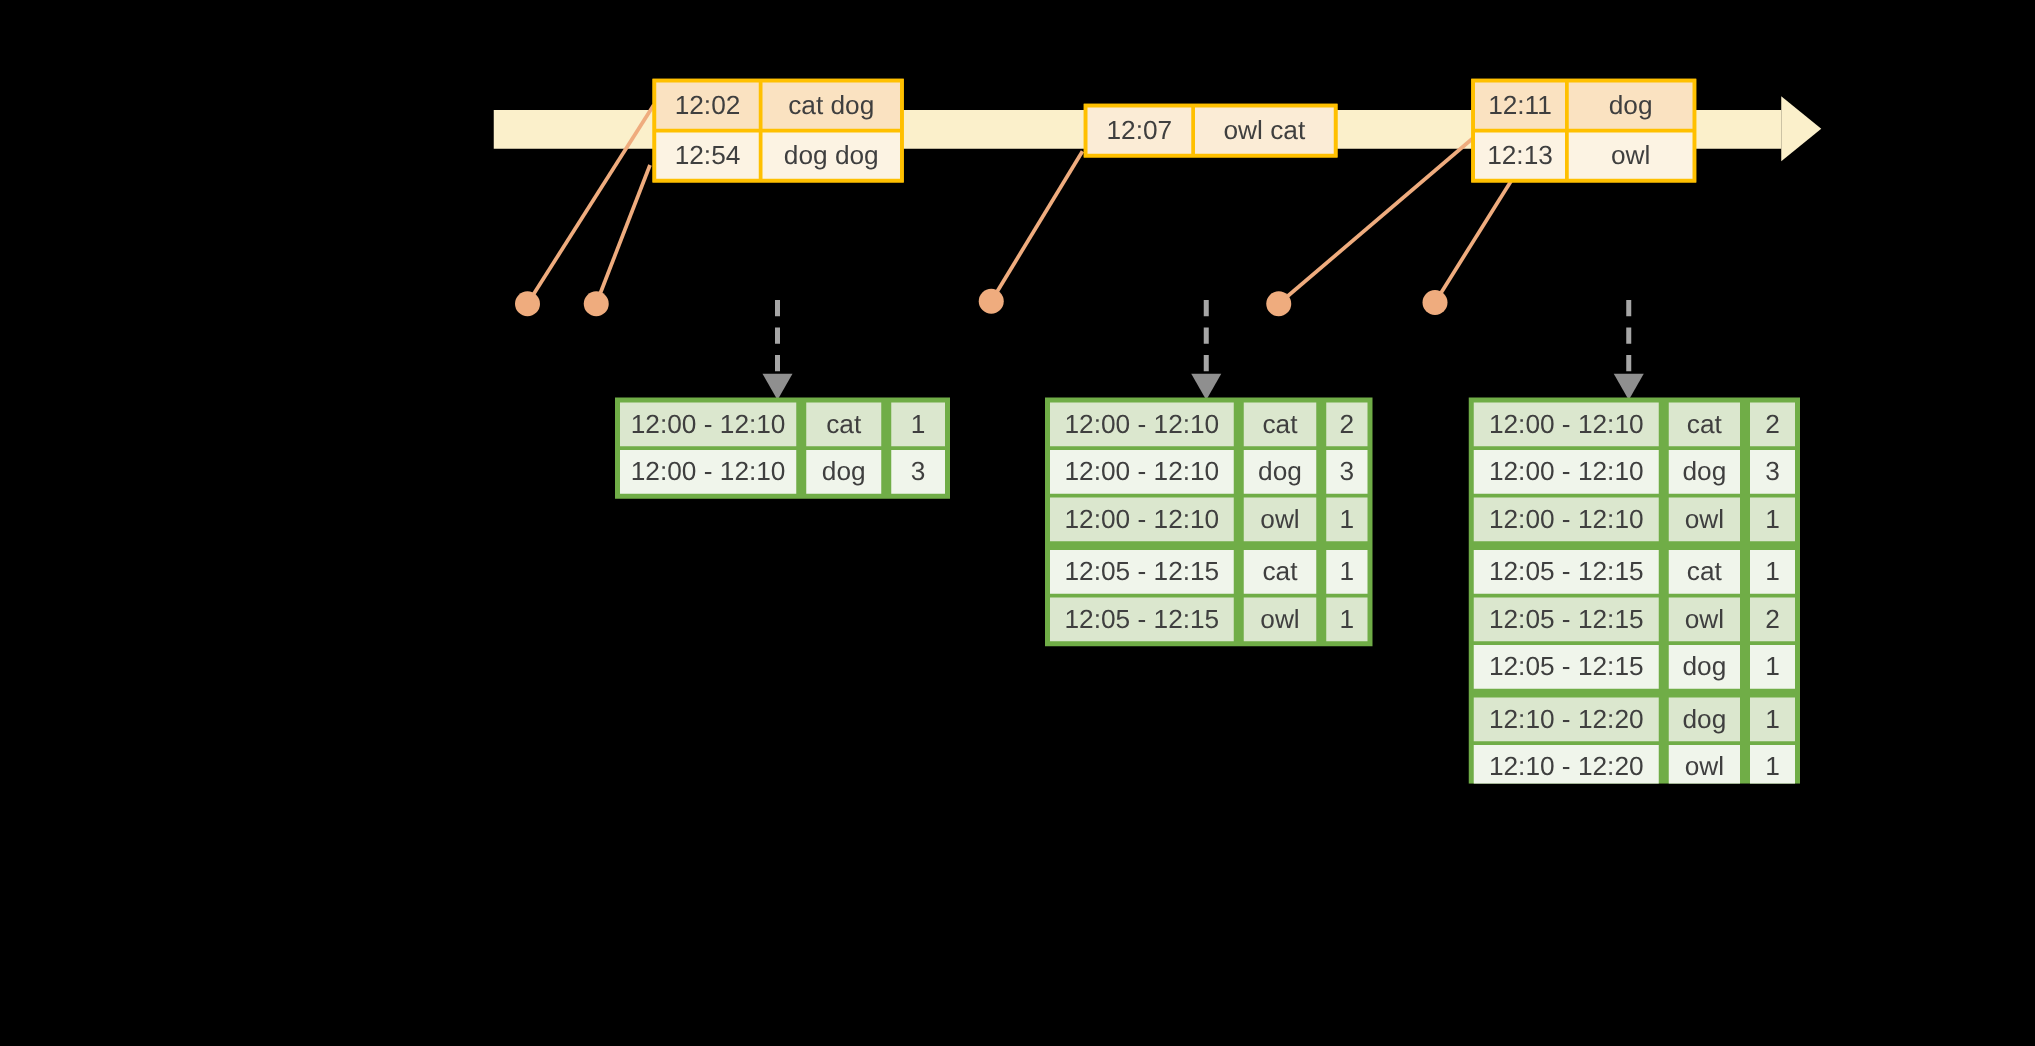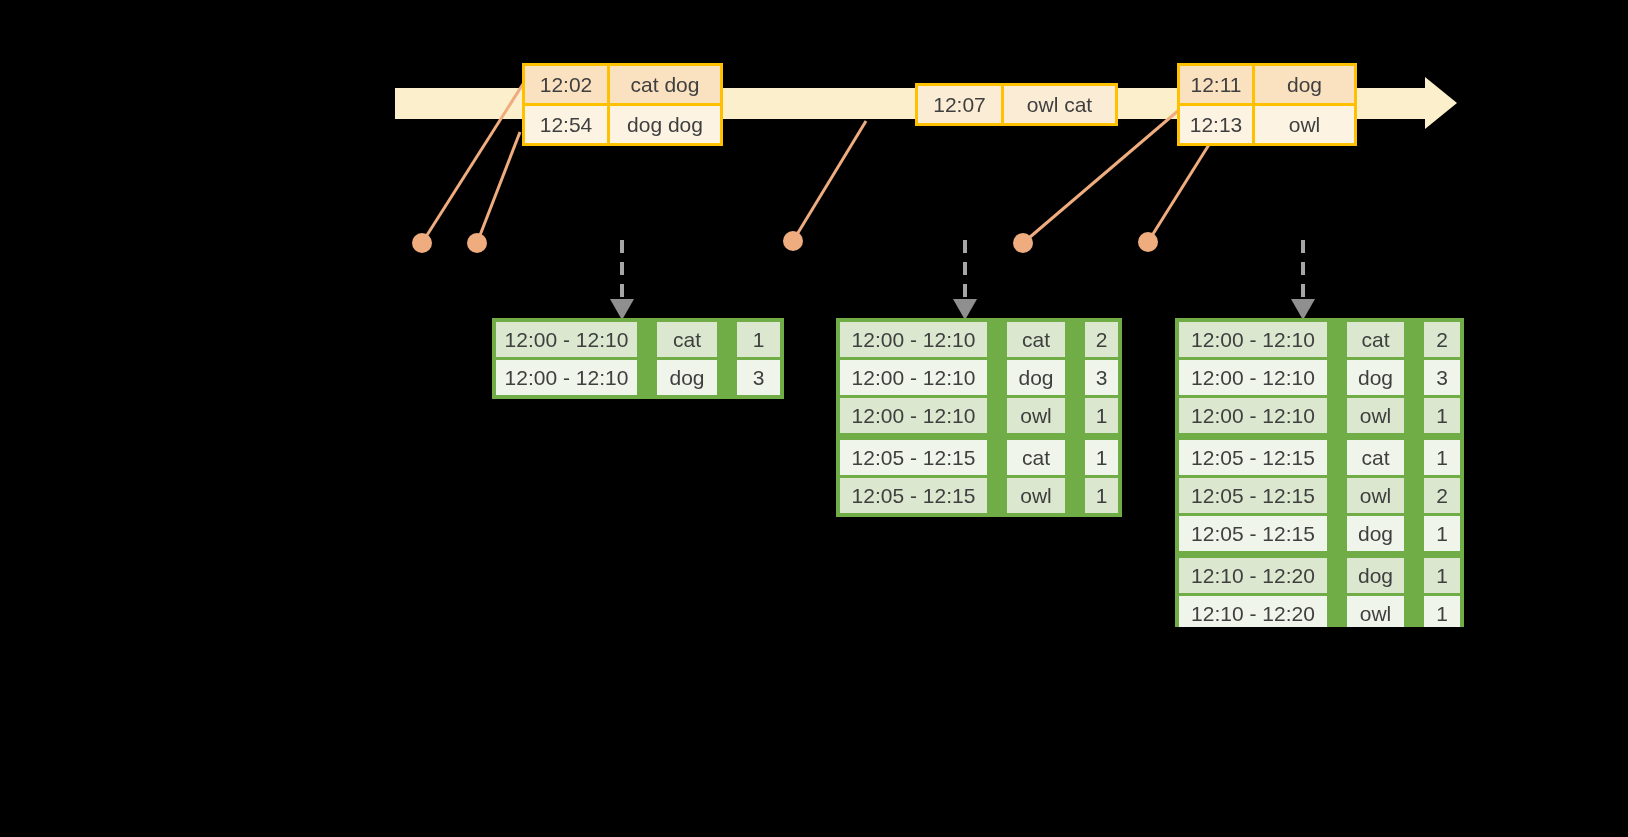--- a/index.html
+++ b/index.html
@@ -29,36 +29,36 @@
   .dash-line { stroke:var(--dashed_arrow,#a6a6a6); stroke-width:4; stroke-dasharray:13 9; }
   .dash-head { fill:var(--dashed_arrow_head,#8f8f8f); }
 
   
   .event-table {
     position:absolute; display:grid; gap:3px; z-index:3;
     background:var(--event_border,#ffc000);
     border:3px solid var(--event_border,#ffc000);
   }
   #events-1 { left:522px; top:63px;  grid-template-columns:82px 110px; grid-auto-rows:37px; }
-  #events-2 { left:867px; top:83px;  grid-template-columns:83px 111px; grid-auto-rows:37px;margin-left:48px; }
+  #events-2 { left:867px; top:83px;  grid-template-columns:83px 111px; grid-auto-rows:37px; }
   #events-3 { left:1177px; top:63px; grid-template-columns:72px 99px;  grid-auto-rows:37px; }
   .event-cell { display:flex; align-items:center; justify-content:center; font-size:21px; }
   .shade-dark  { background:var(--event_row_dark,#fae2c1); }
   .shade-light { background:var(--event_row_light,#fcf3e3); }
   .shade-mid   { background:var(--event_row_mid,#fbecd6); }
 
   
   .result-table {
     position:absolute; z-index:3; padding:4px;
     background:var(--result_border,#70ad47);
   }
   #counts-1 { left:492px;  top:318px; }
   #counts-2 { left:836px;  top:318px; }
   #counts-3 { left:1175px; top:318px; }
-  .result-row { display:grid; gap:20px; height:35px; margin-top:3px; }
+  .result-row { display:grid; gap:8px; height:35px; margin-top:3px; }
   .result-row.first     { margin-top:0; }
   .result-row.new-group { margin-top:7px; }
   #counts-1 .result-row { grid-template-columns:141px 60px 43px; }
   #counts-2 .result-row { grid-template-columns:147px 58px 33px; }
   #counts-3 .result-row { grid-template-columns:148px 57px 36px; }
   .result-cell { display:flex; align-items:center; justify-content:center; font-size:21px; }
   .row-tint .result-cell { background:var(--result_row_tint,#dbe7ce); }
   .row-pale .result-cell { background:var(--result_row_pale,#f0f5eb); }
 </style>
 </head>

